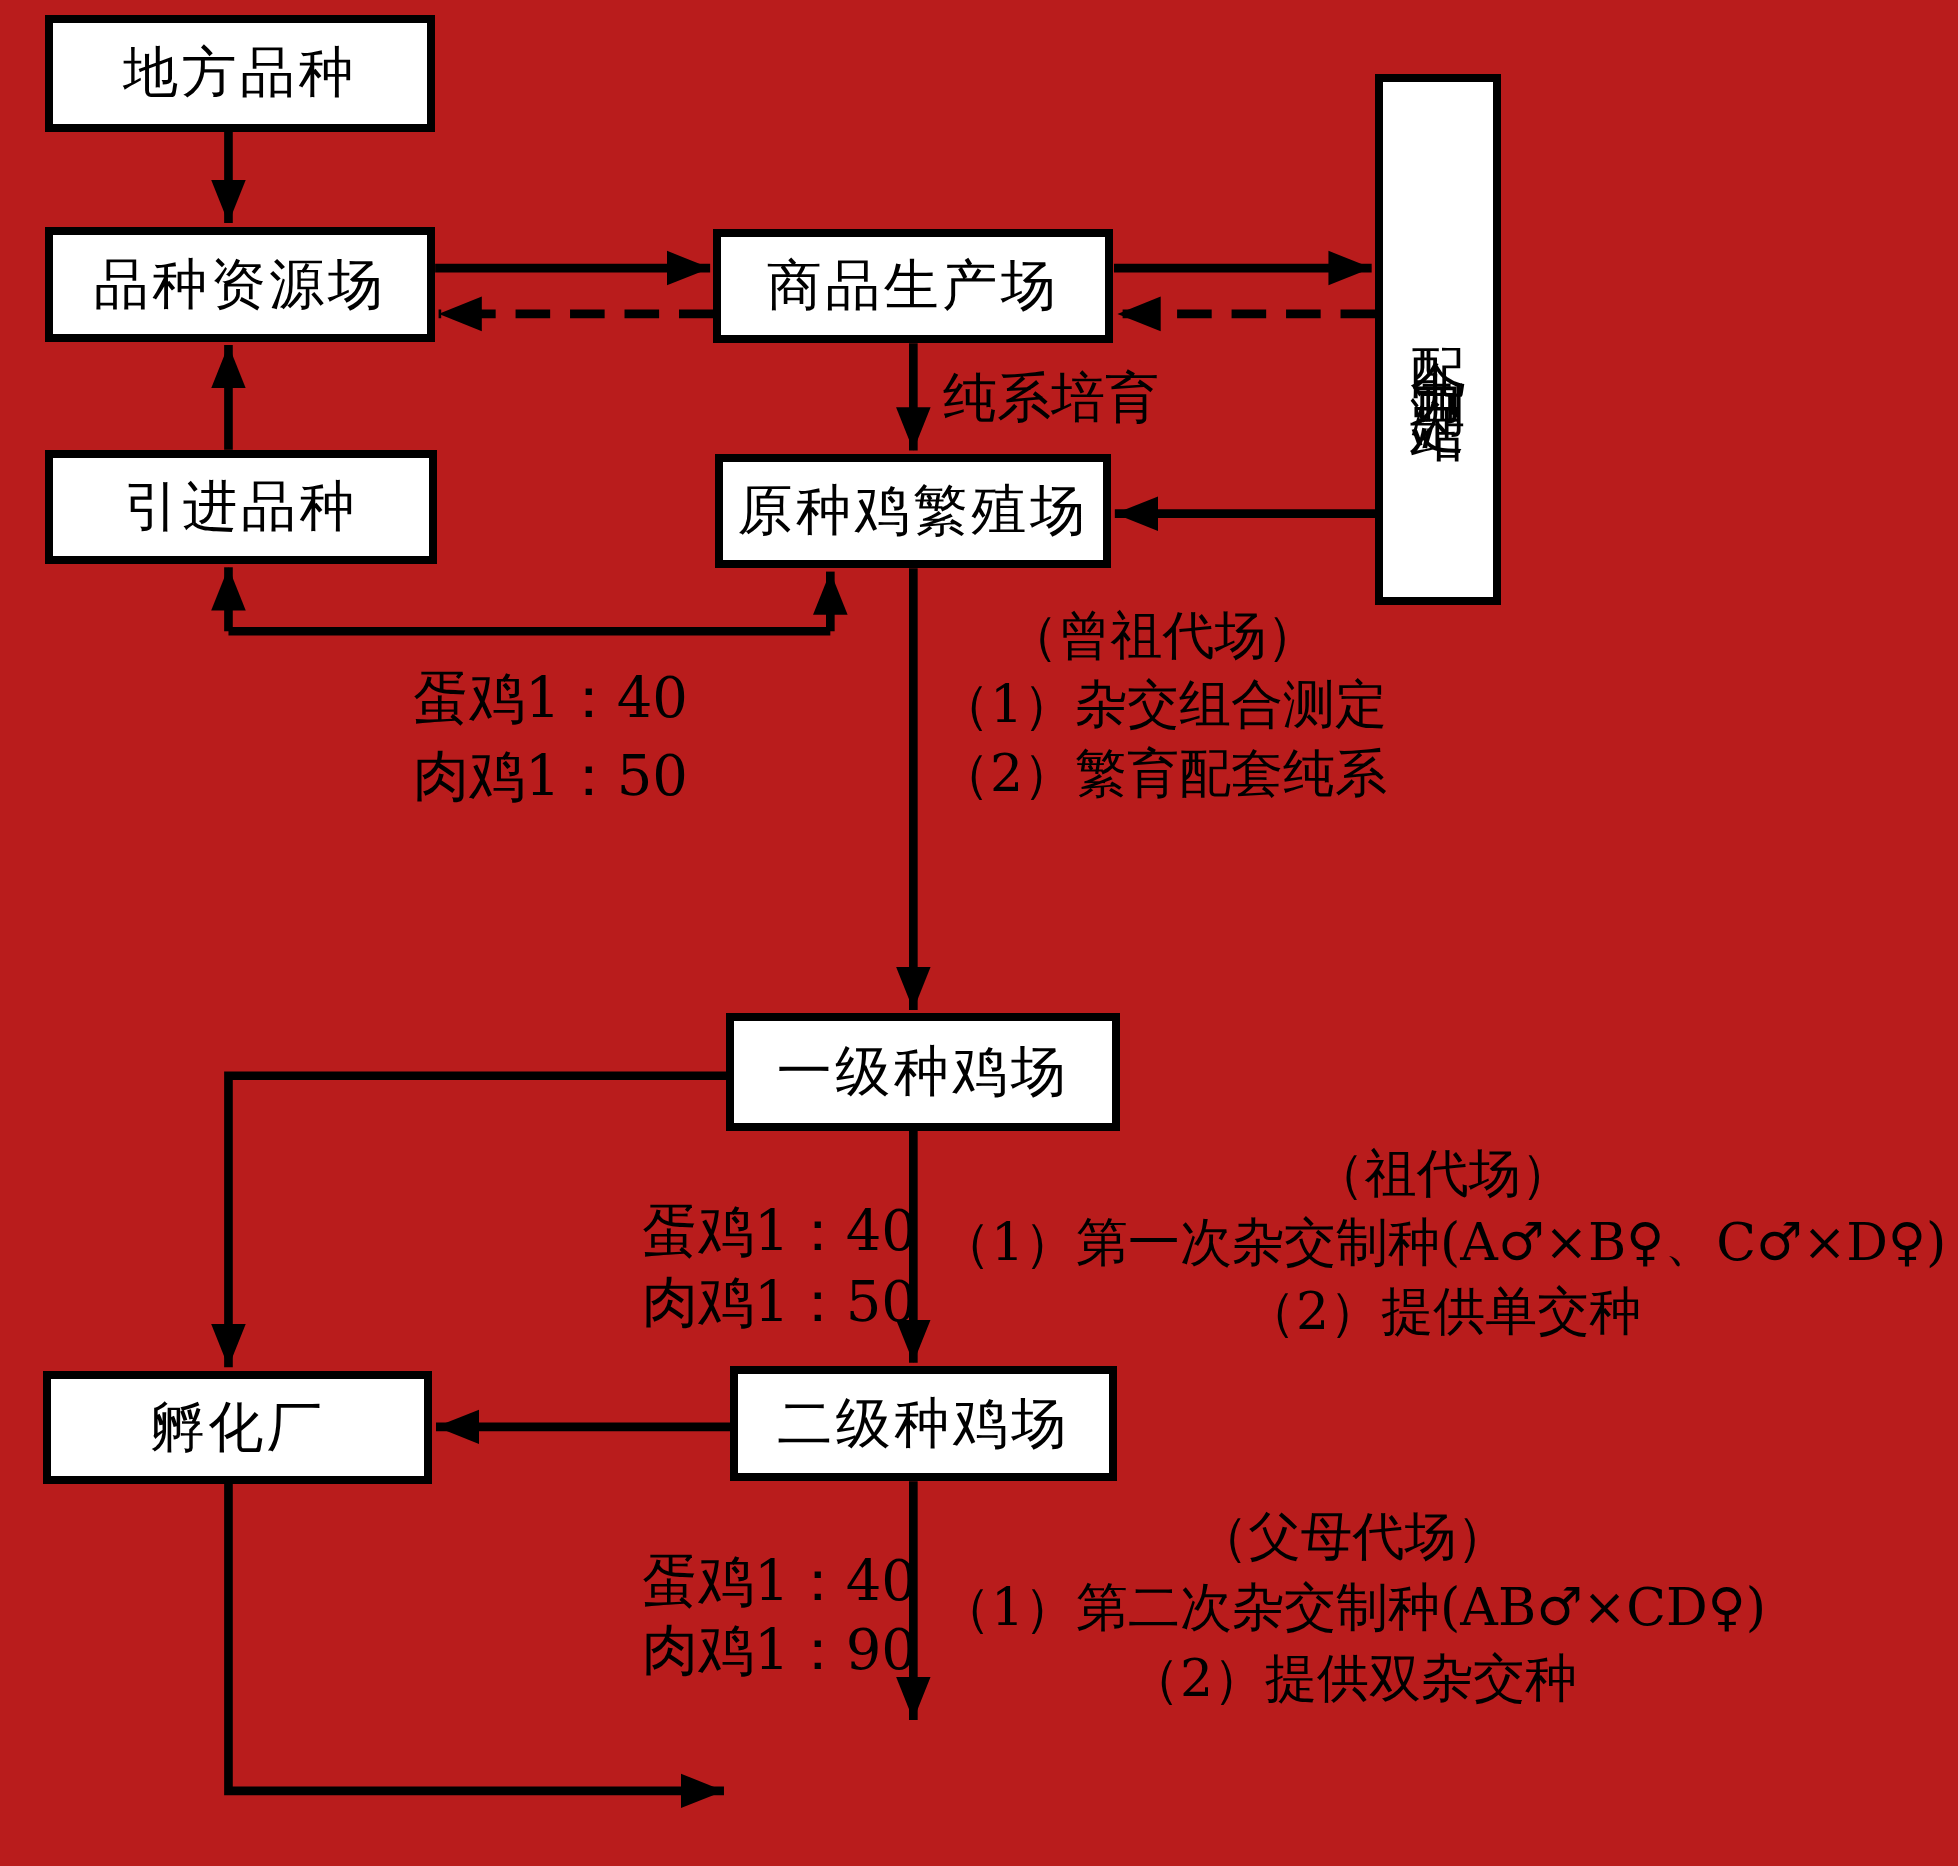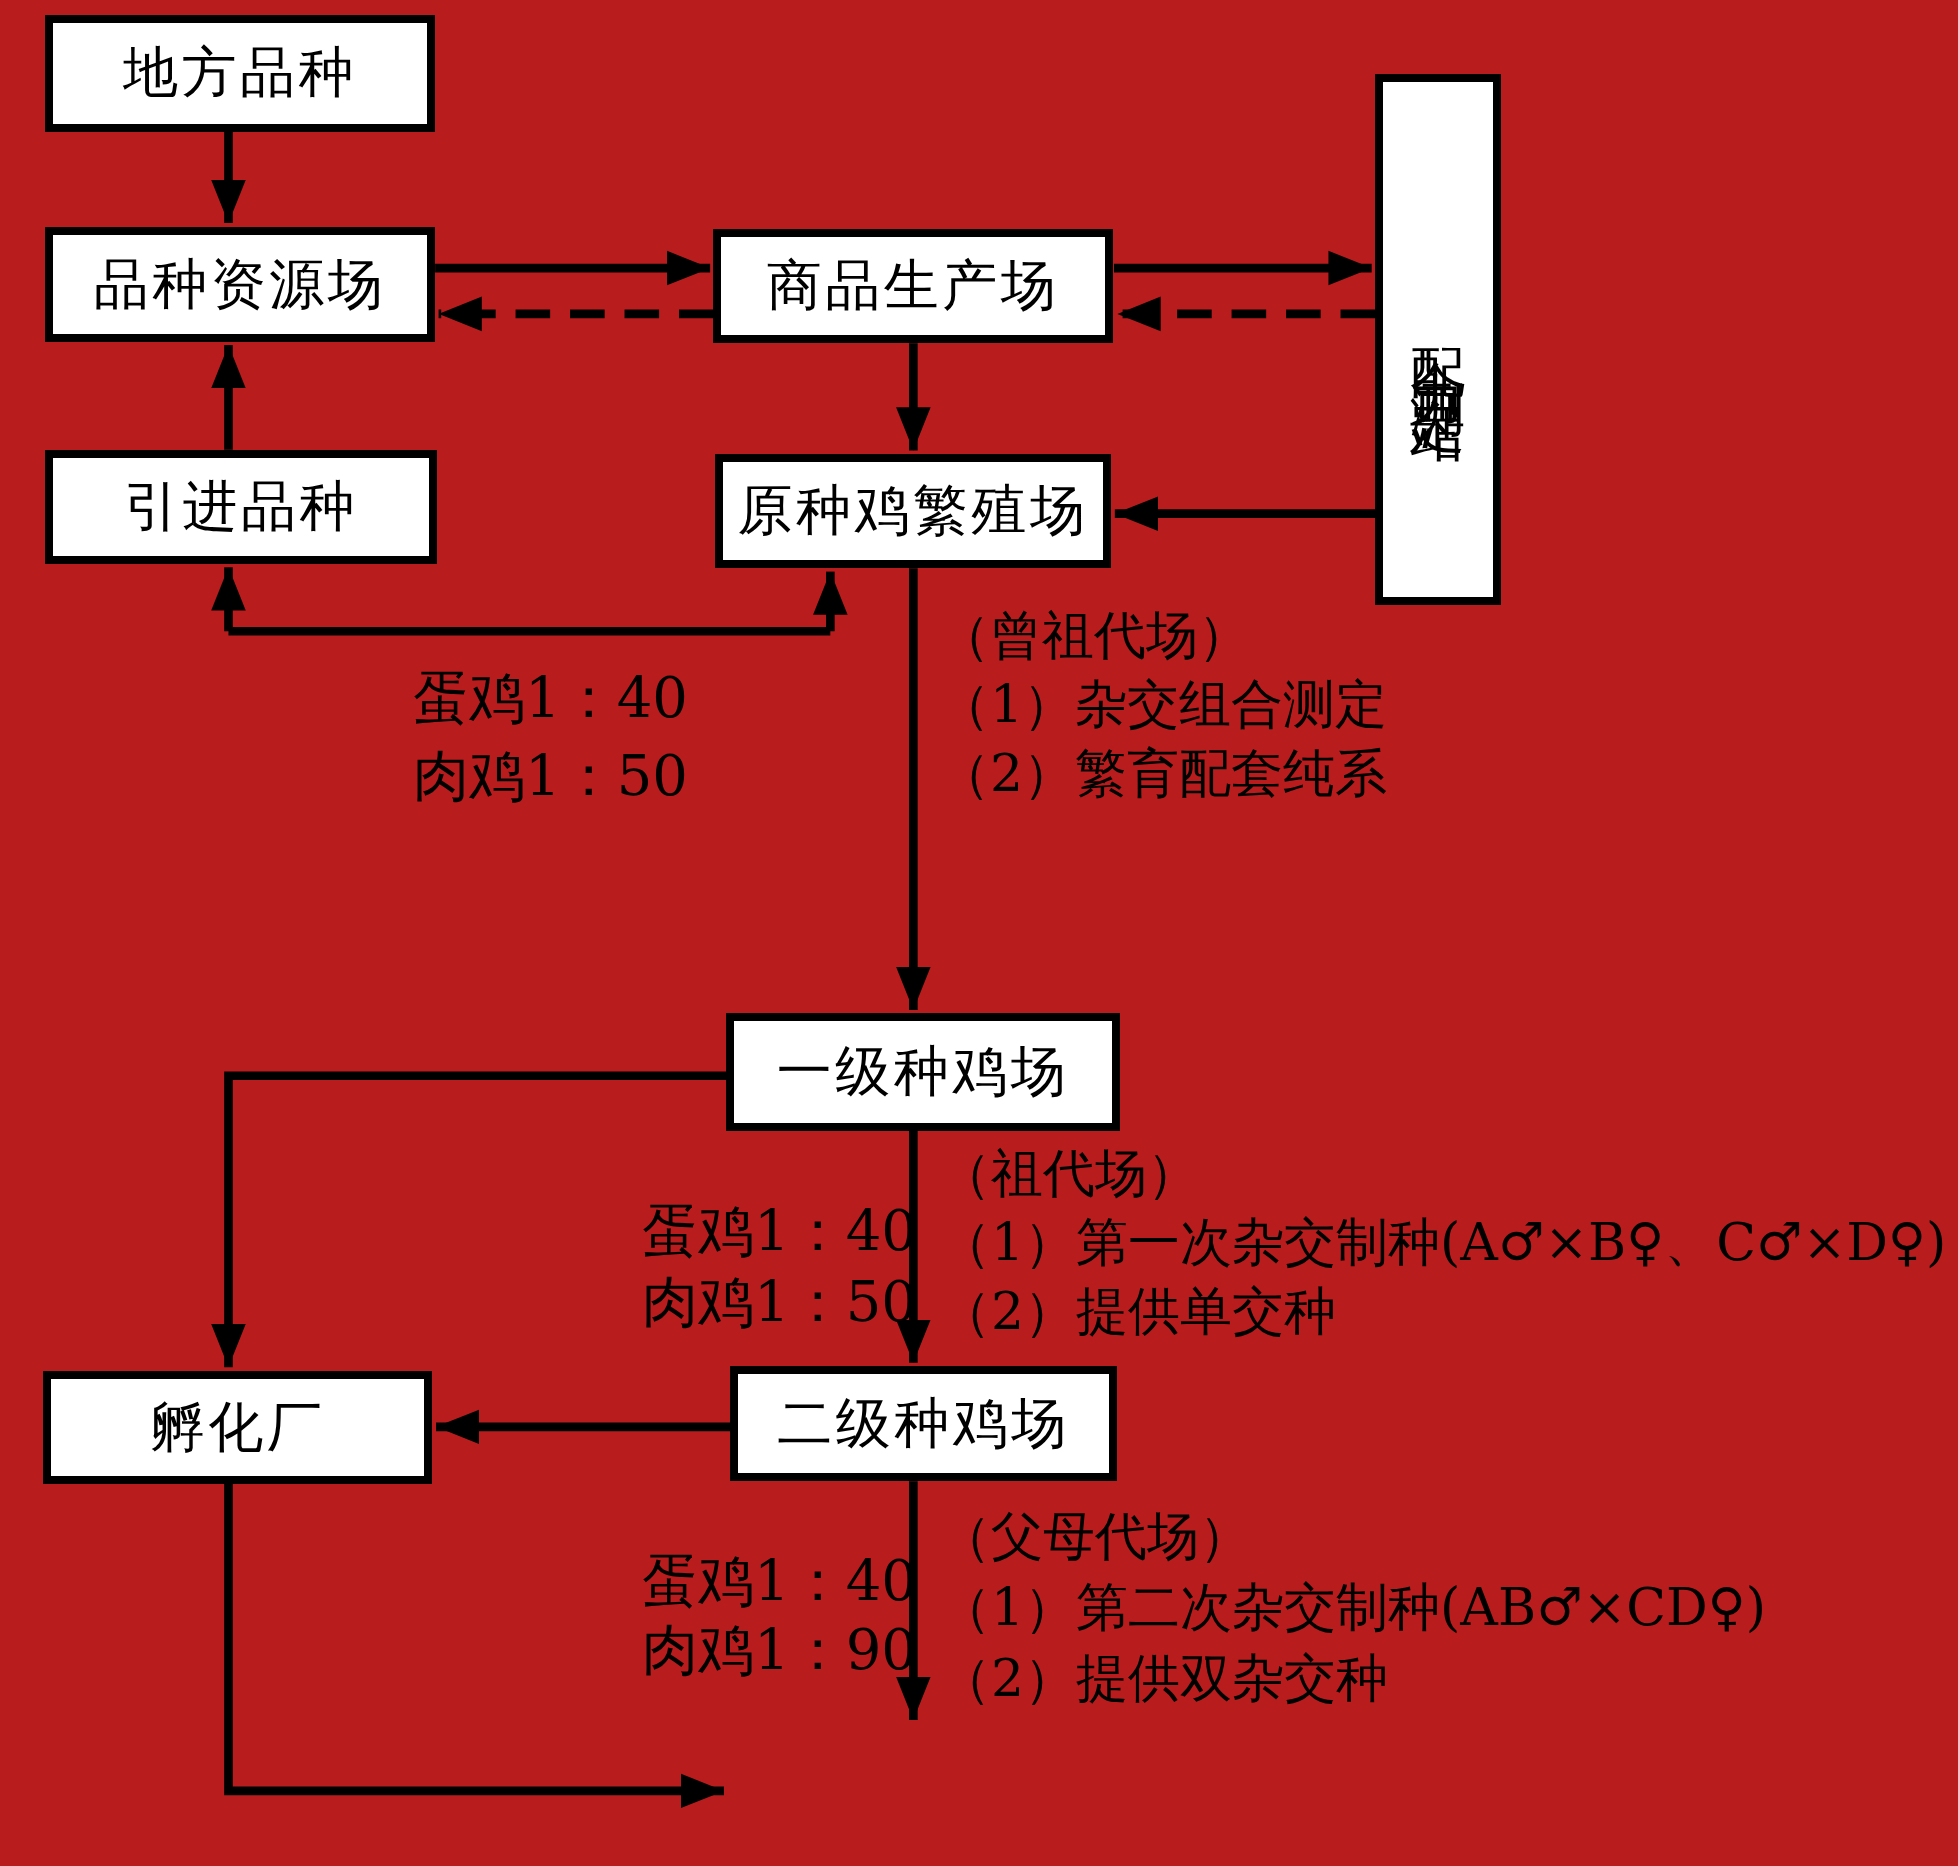--- a/index.html
+++ b/index.html
@@ -37,21 +37,21 @@
     writing-mode: vertical-rl;
     text-orientation: upright;
     letter-spacing: 12px;
   }
   .lbl {
     position: absolute;
     font-size: 52px;
     line-height: 69px;
     white-space: nowrap;
   }
-  .lbl .line { white-space: nowrap; }
+  .lbl .line { white-space: nowrap; text-align: center; }
   .ratio { font-size: 56px; }
 </style>
 </head>
 <body>
 
 <div id="stage">
 
   <svg id="wires" width="1959" height="1867" viewBox="0 0 2265 2159">
     <defs>
       <marker id="ah" viewBox="0 0 10 10" refX="10" refY="5" markerWidth="5" markerHeight="5" orient="auto-start-reverse">
@@ -97,20 +97,21 @@
   <div class="node" style="left:45px;top:14.7px;width:390px;height:117px">地方品种</div>
   <div class="node" style="left:45px;top:227px;width:390px;height:115px">品种资源场</div>
   <div class="node" style="left:45px;top:450px;width:392px;height:114px">引进品种</div>
   <div class="node" style="left:713px;top:229px;width:400px;height:114px">商品生产场</div>
   <div class="node" style="left:715px;top:454px;width:396px;height:114px">原种鸡繁殖场</div>
   <div class="node vertical" style="left:1375px;top:74px;width:126px;height:531px">配合力测定站</div>
   <div class="node" style="left:726px;top:1013px;width:394px;height:118px">一级种鸡场</div>
   <div class="node" style="left:730px;top:1366px;width:387px;height:115px">二级种鸡场</div>
   <div class="node" style="left:43px;top:1371px;width:389px;height:113px">孵化厂</div>
 
+  <div class="lbl" style="left:943px;top:363px;font-size:54px">纯系培育</div>
 
   <div class="lbl ratio" style="left:413px;top:659px;line-height:78px">
     <div class="line">蛋鸡1：40</div>
     <div class="line">肉鸡1：50</div>
   </div>
 
   <div class="lbl" style="left:938px;top:601px">
     <div class="line">（曾祖代场）</div>
     <div class="line">（1）杂交组合测定</div>
     <div class="line">（2）繁育配套纯系</div>

